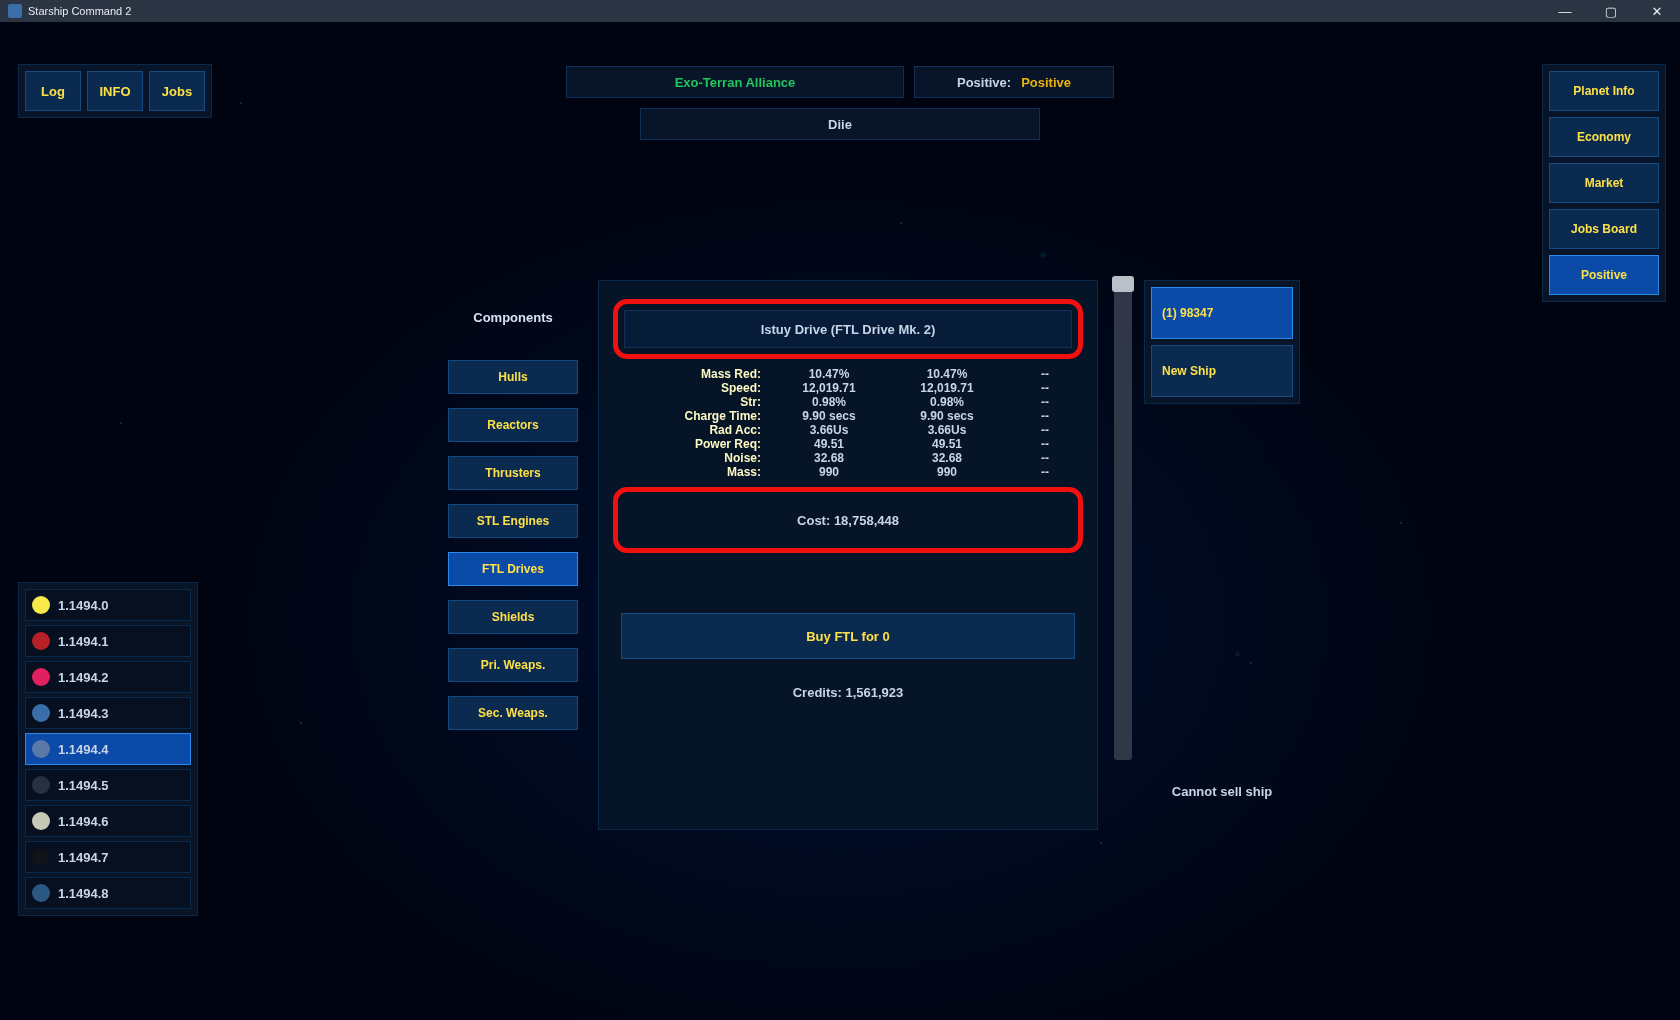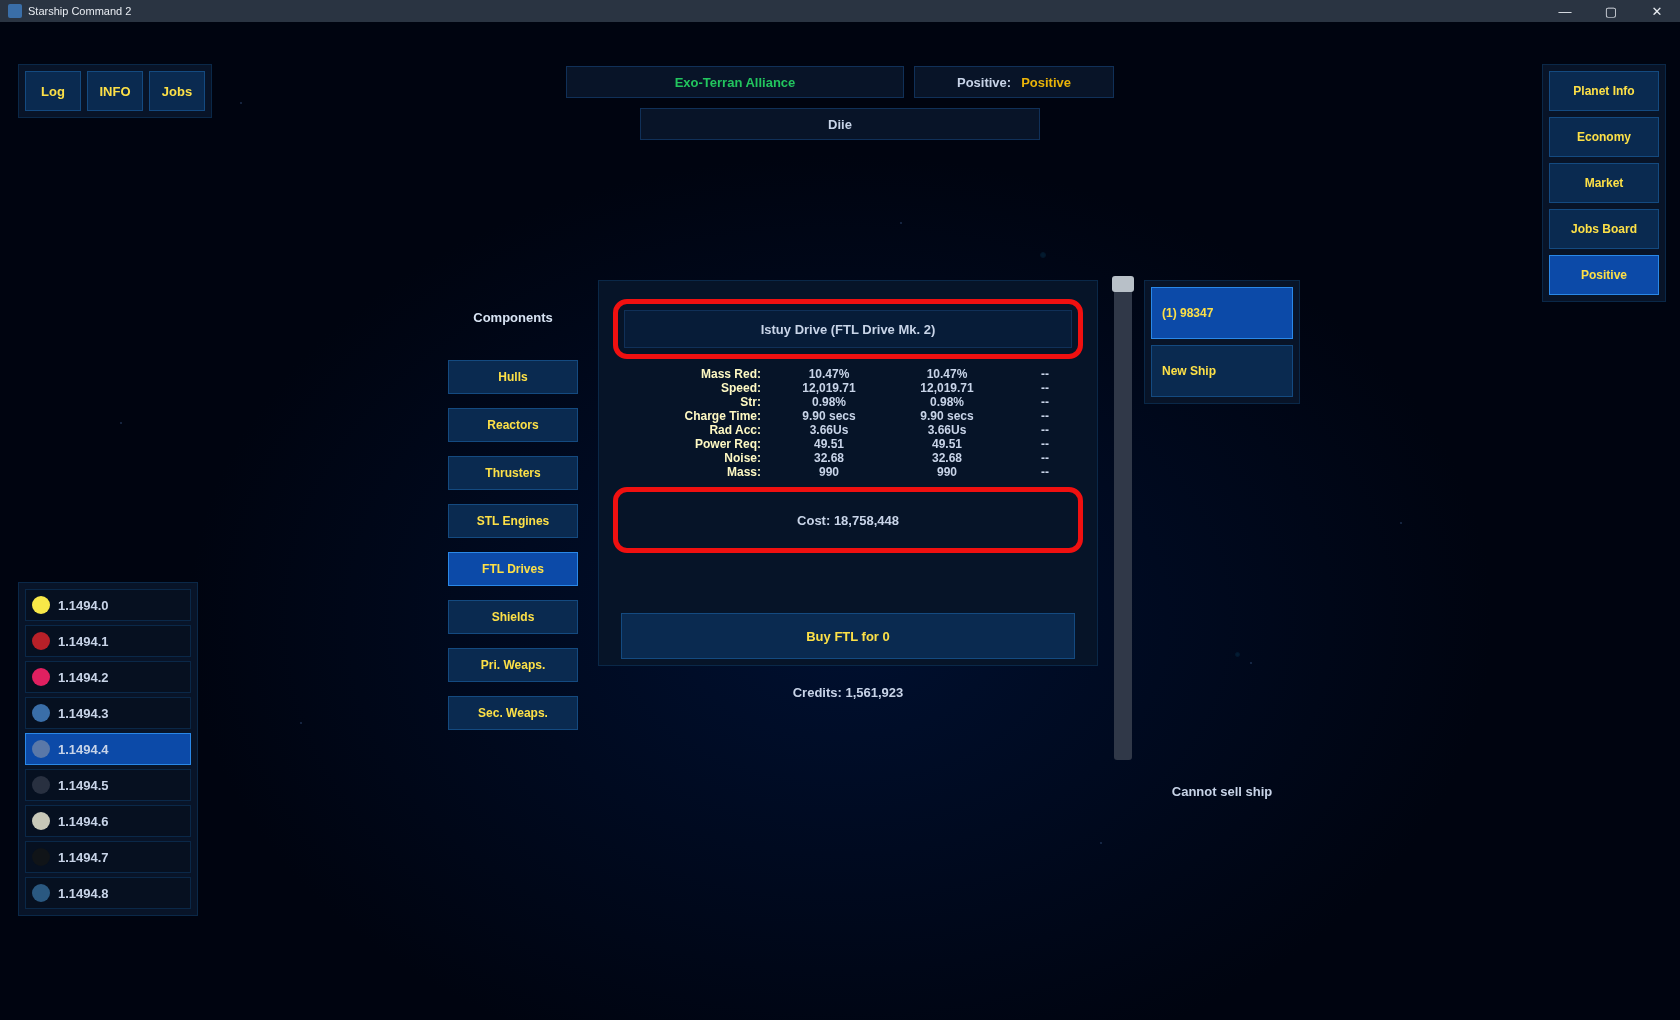--- a/index.html
+++ b/index.html
@@ -48,21 +48,21 @@
   .sysrow.sel { background: #0c4aa8; border-color: #2a88e8; }
   .sysrow .dot { width: 18px; height: 18px; border-radius: 50%; }
   .return { margin-top: 20px; height: 48px; }
   
   
   .center { position: absolute; top: 258px; left: 448px; width: 790px; height: 550px; }
   .complabel { position: absolute; left: 0; top: 30px; width: 130px; text-align: center; font-weight: bold; font-size: 13px; color: #d8e4f4; }
   .catcol { position: absolute; left: 0; top: 80px; width: 130px; display: flex; flex-direction: column; gap: 14px; }
   .catcol .btn { height: 34px; font-size: 12px; }
   
-  .detail { position: absolute; left: 150px; top: 0; width: 500px; height: 386px; background: #061428; border: 1px solid #0a2848; padding: 10px 22px; }
+  .detail { position: absolute; left: 150px; top: 0; width: 500px; height: 550px; background: #061428; border: 1px solid #0a2848; padding: 10px 22px; }
   .hl { border: 5px solid #f01010; border-radius: 14px; padding: 6px; margin: 8px -8px; }
   .item-title { background: #071c38; border: 1px solid #103058; height: 38px; display: flex; align-items: center; justify-content: center; font-weight: bold; font-size: 13px; }
   .statgrid { display: grid; grid-template-columns: 120px 100px 100px 60px; gap: 0 18px; font-size: 12px; font-weight: bold; text-align: center; margin: 6px 20px; }
   .statgrid .lab { text-align: right; color: #fef9c3; }
   .cost { background: #061428; height: 44px; display: flex; align-items: center; justify-content: center; font-weight: bold; font-size: 13px; }
   .buy { margin-top: 60px; height: 46px; }
   .creds { text-align: center; margin-top: 26px; font-weight: bold; font-size: 13px; }
   
   
   .track { position: absolute; left: 666px; top: 0; width: 18px; height: 480px; background: #303848; border-radius: 3px; }

